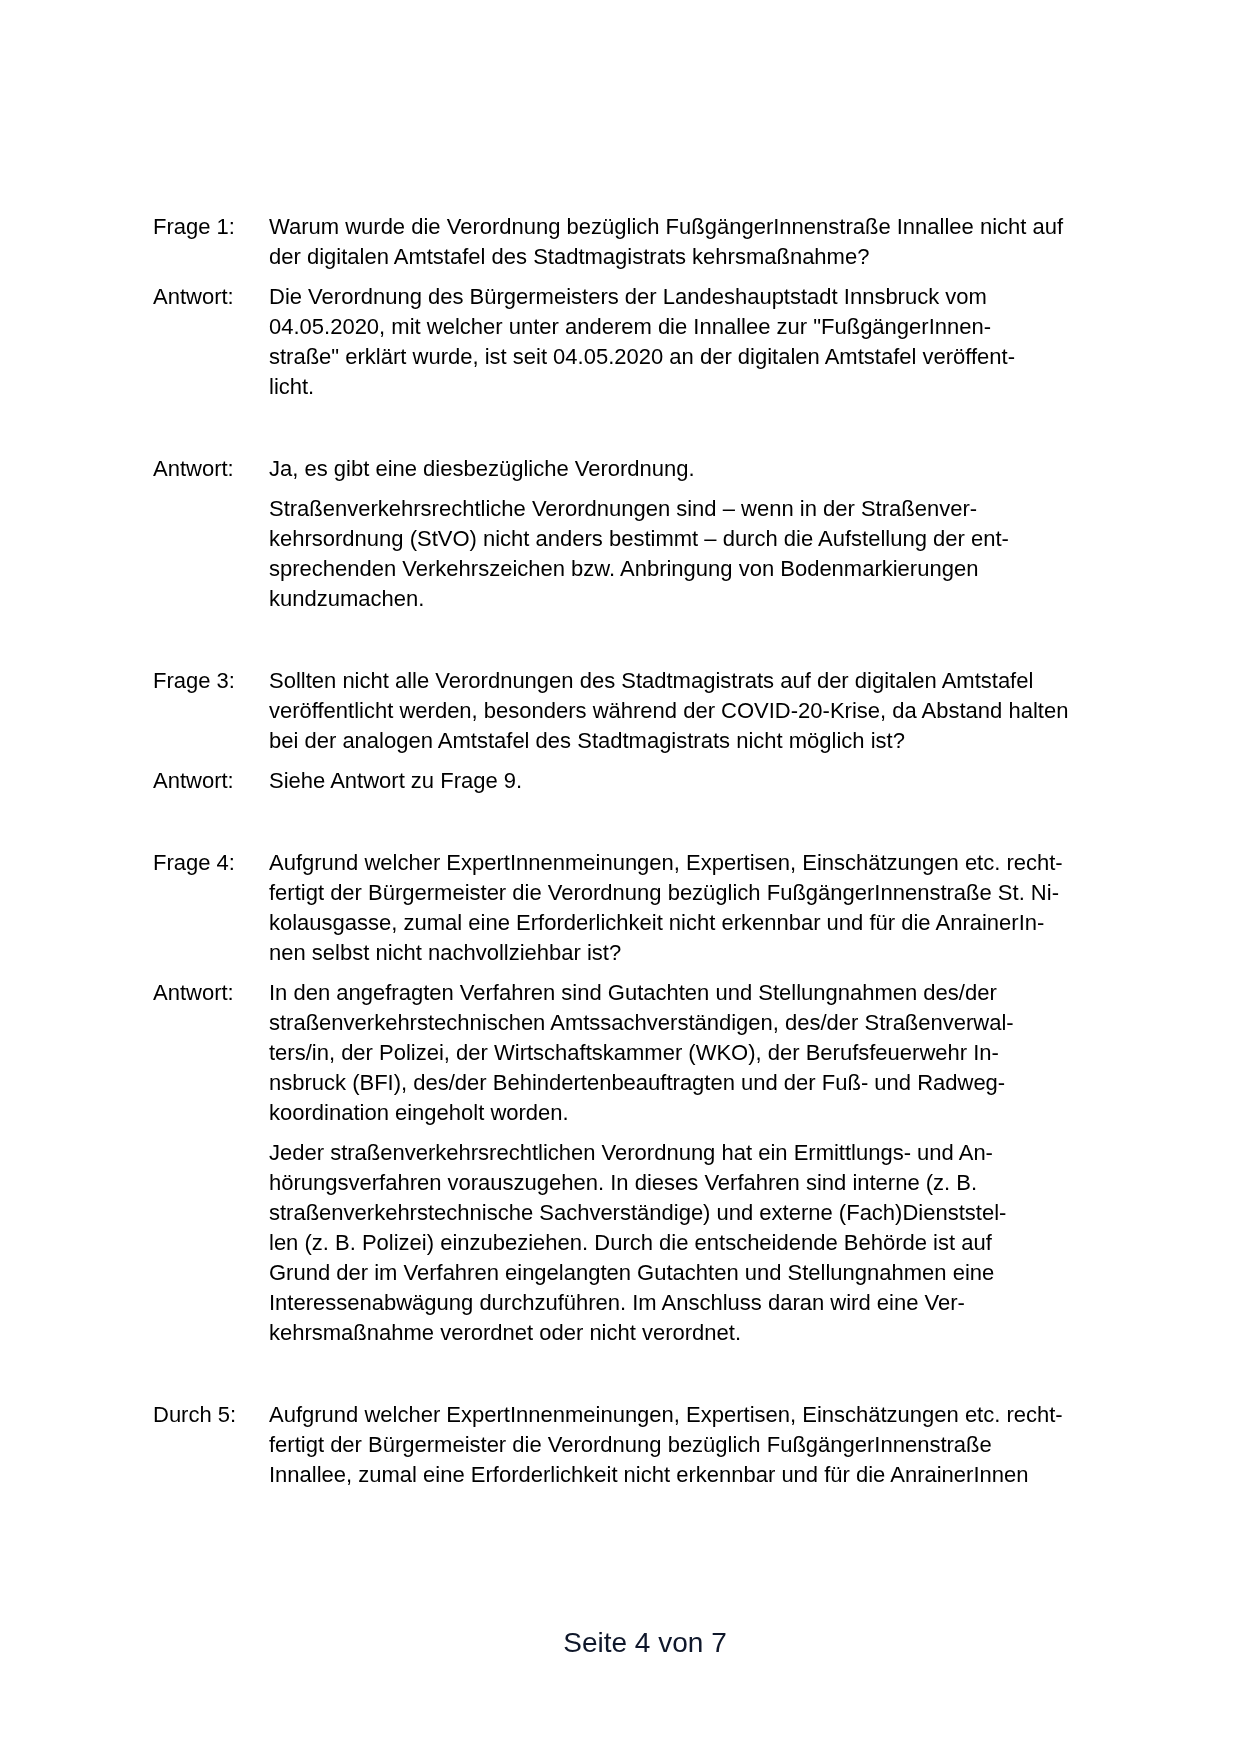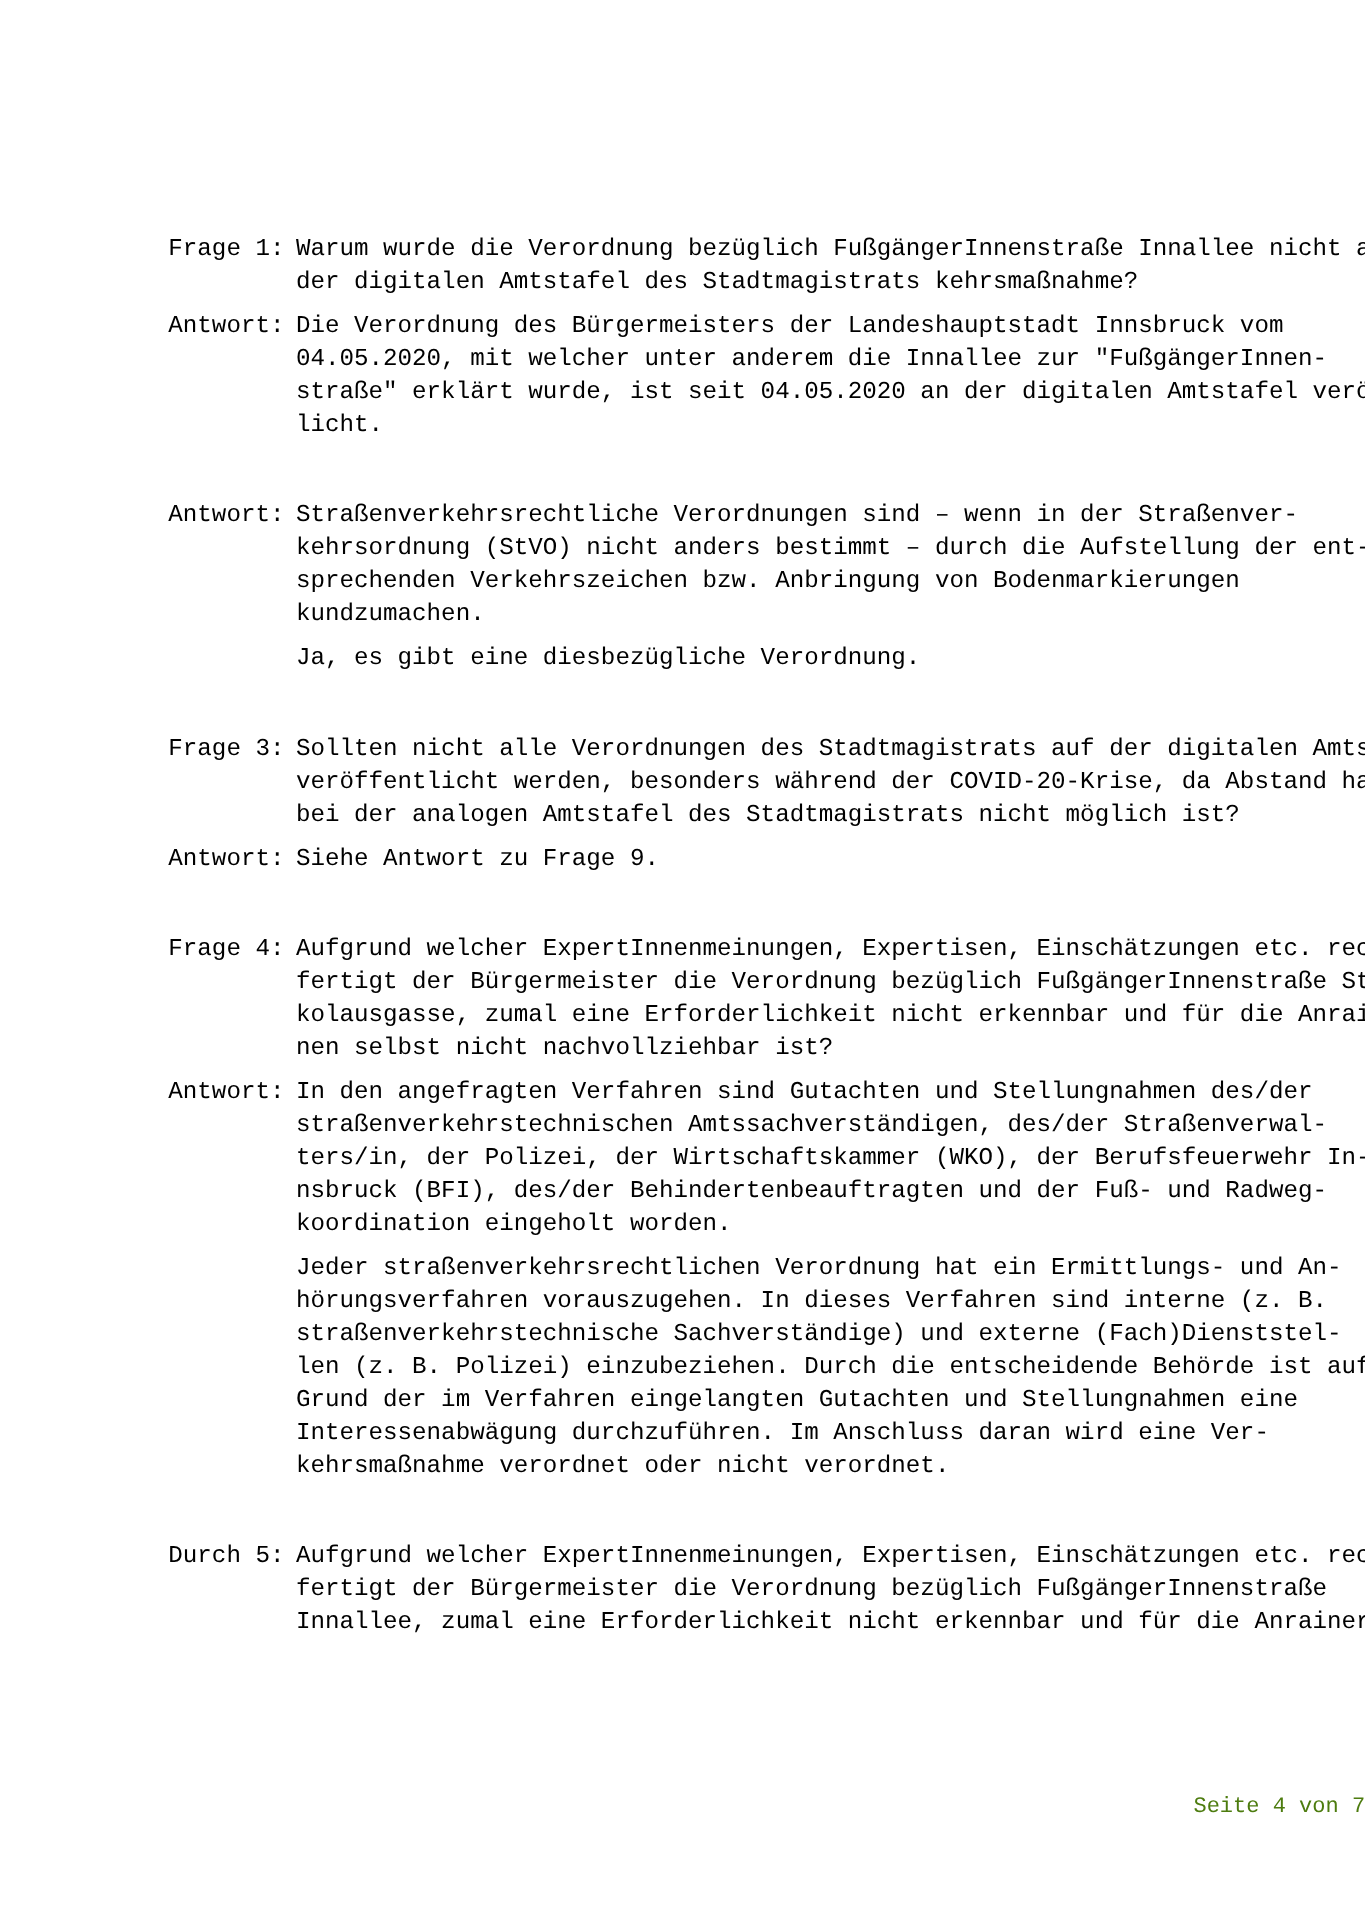--- a/index.html
+++ b/index.html
@@ -7,21 +7,20 @@
   body {
     background: #ffffff;
     font-family: "Liberation Sans", "DejaVu Sans", sans-serif;
     color: #000000;
   }
   .page {
     position: relative;
     width: 1241px;
     height: 1755px;
     background: #ffffff;
-    font-family: Liberation Mono, monospace;
   }
   .content {
     position: absolute;
     top: 212px;
     left: 153px;
     width: 1088px;
   }
   .qa-block { margin-bottom: 42px; }
   .row {
     display: grid;
@@ -37,24 +36,24 @@
   .para {
     white-space: pre;
     margin-bottom: 10px;
   }
   .answers { grid-column: 2; }
   .footer {
     position: absolute;
     top: 1628px;
     left: 49px;
     right: 0;
-    text-align: right;
-    font-size: 20px;
+    text-align: center;
+    font-size: 28px;
     line-height: 30px;
-    color: #4d7c0f;
+    color: #0f172a;
   }
 </style>
 </head>
 <body>
 
 <div class="page">
   <div class="content">
 
     <section class="qa-block">
       <div class="row">
@@ -70,25 +69,25 @@
 straße" erklärt wurde, ist seit 04.05.2020 an der digitalen Amtstafel veröffent-
 licht.</div>
         </div>
       </div>
     </section>
 
     <section class="qa-block">
       <div class="row">
         <div class="label">Antwort:</div>
         <div class="answers">
+          <div class="para">Ja, es gibt eine diesbezügliche Verordnung.</div>
           <div class="para">Straßenverkehrsrechtliche Verordnungen sind – wenn in der Straßenver-
 kehrsordnung (StVO) nicht anders bestimmt – durch die Aufstellung der ent-
 sprechenden Verkehrszeichen bzw. Anbringung von Bodenmarkierungen
 kundzumachen.</div>
-          <div class="para">Ja, es gibt eine diesbezügliche Verordnung.</div>
         </div>
       </div>
     </section>
 
     <section class="qa-block">
       <div class="row">
         <div class="label">Frage 3:</div>
         <div class="para">Sollten nicht alle Verordnungen des Stadtmagistrats auf der digitalen Amtstafel
 veröffentlicht werden, besonders während der COVID-20-Krise, da Abstand halten
 bei der analogen Amtstafel des Stadtmagistrats nicht möglich ist?</div>

